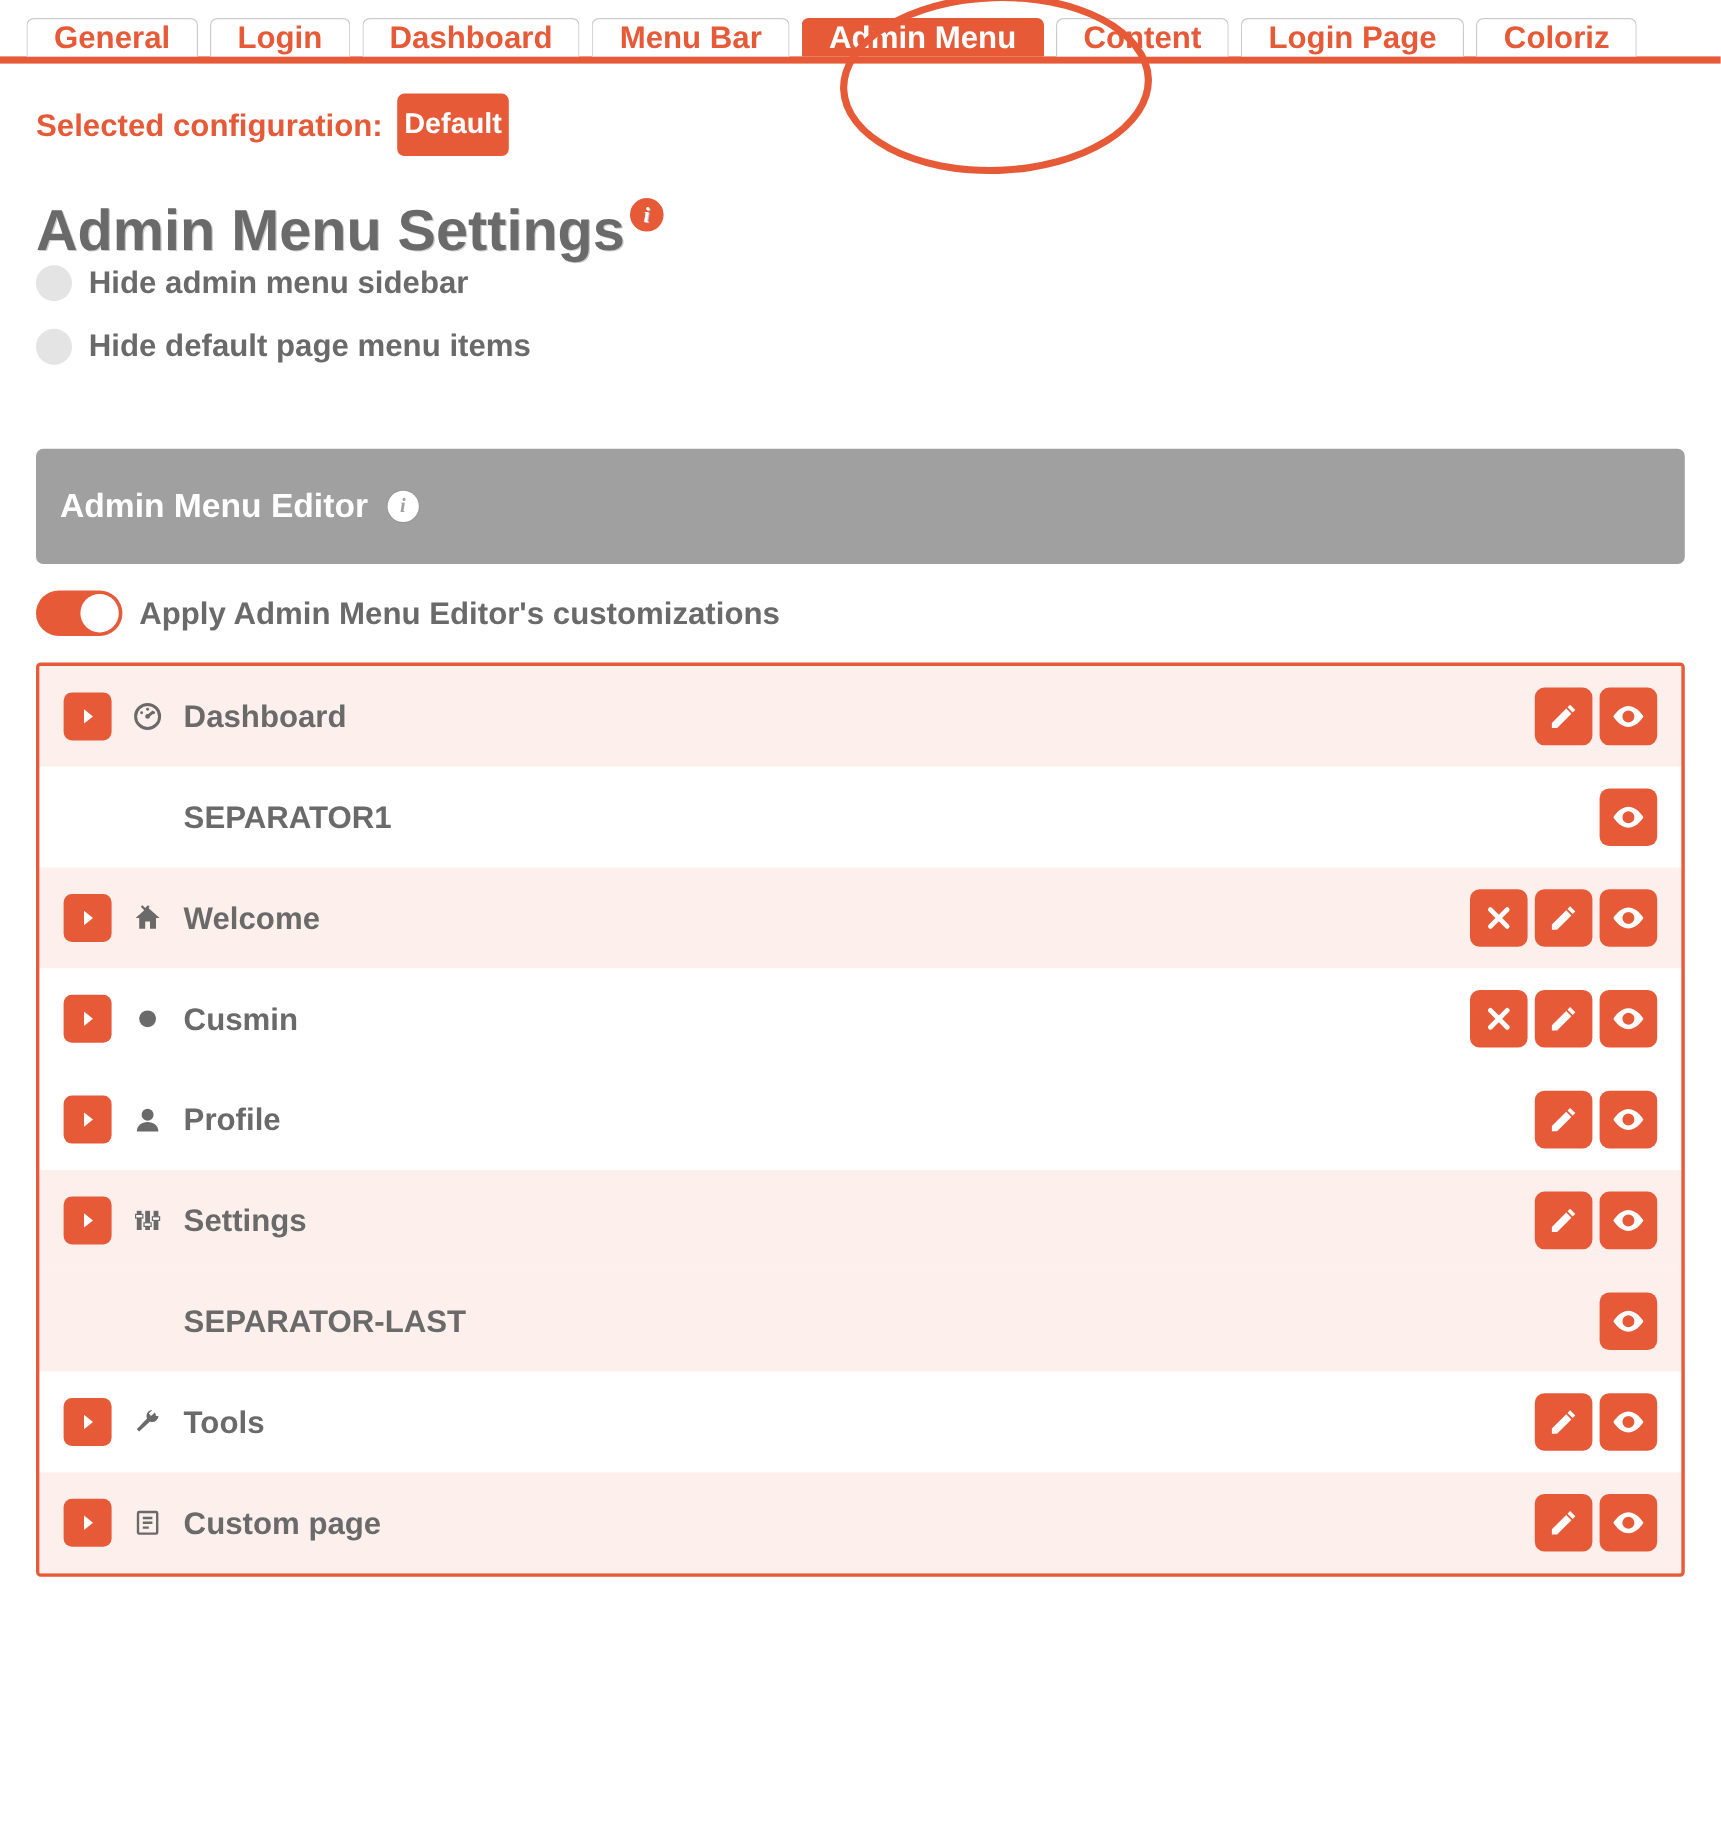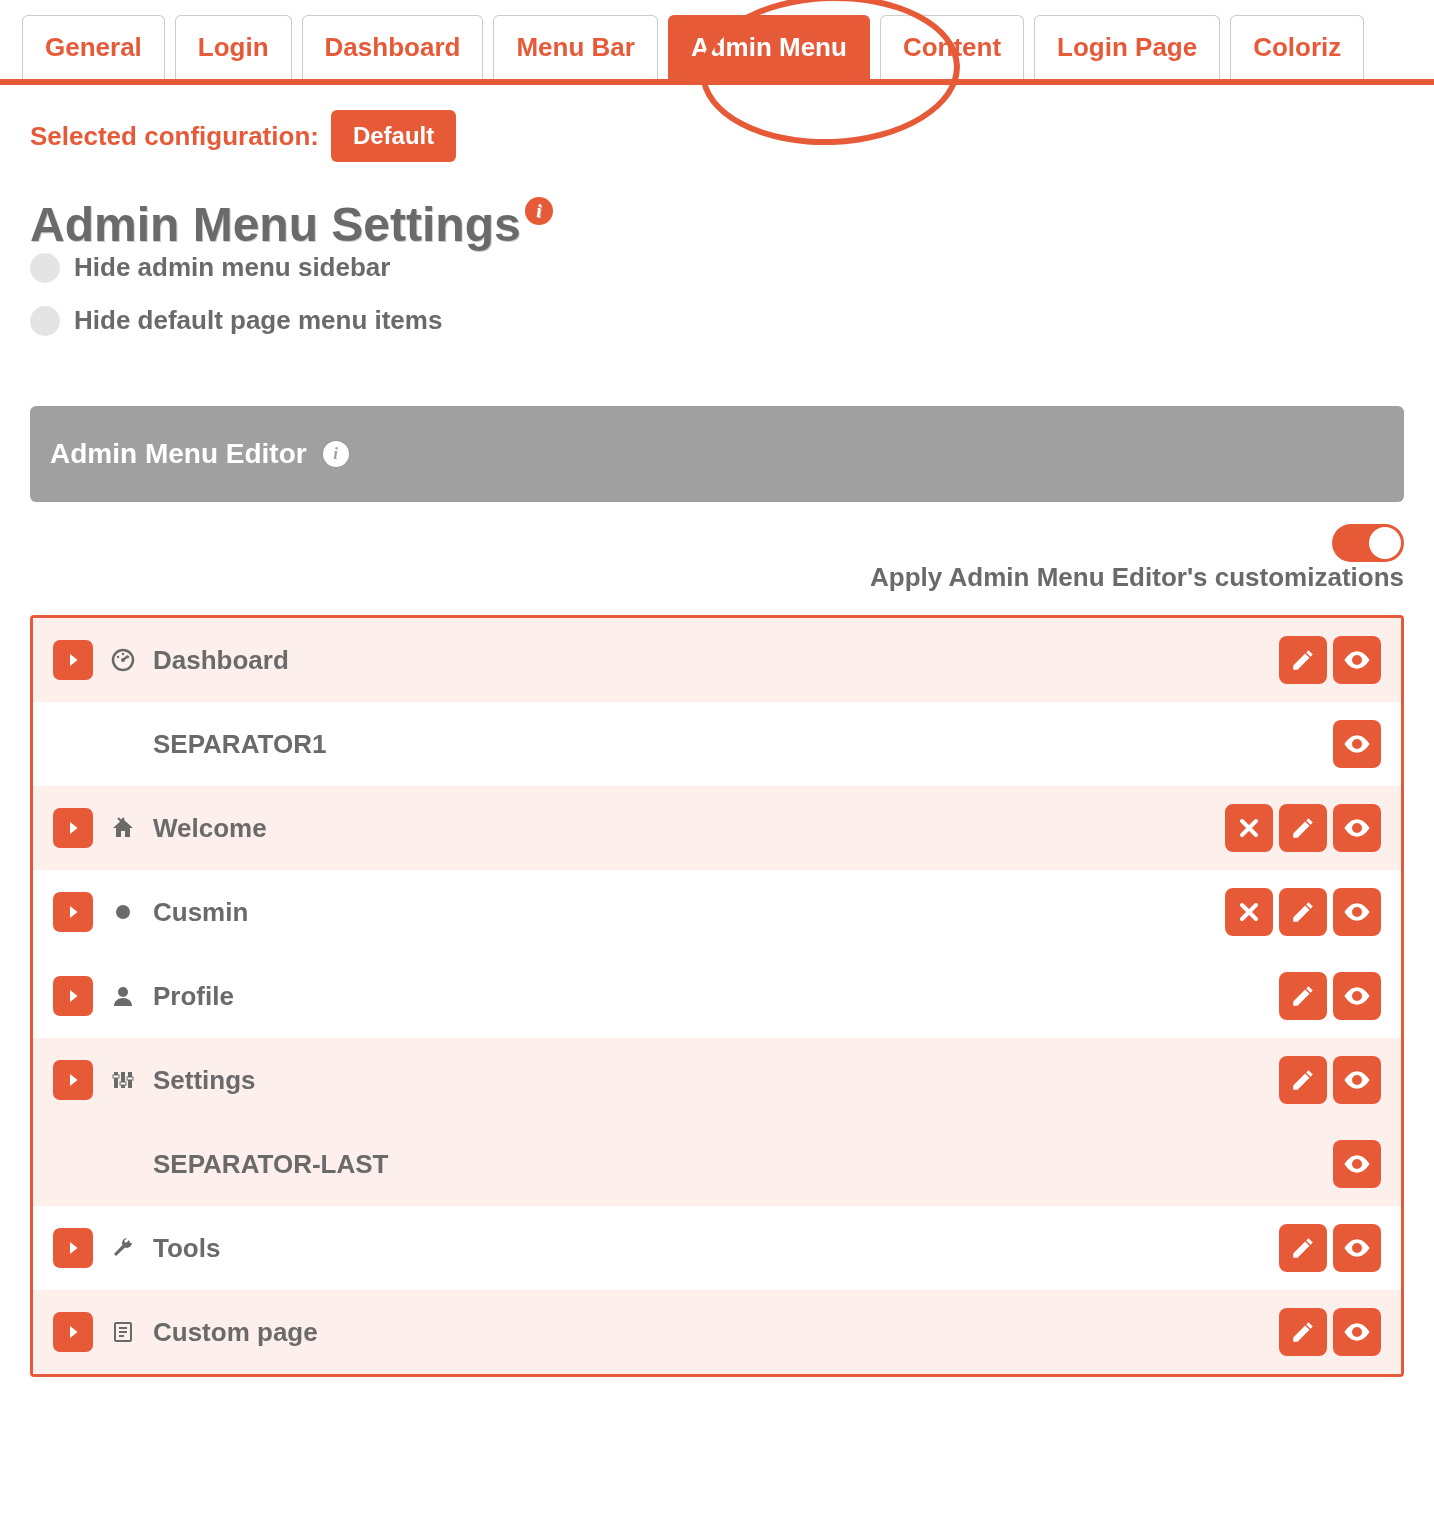--- a/index.html
+++ b/index.html
@@ -9,21 +9,21 @@
   width: 1434px;
   overflow-x: hidden;
 }
 .tabs {
   display: flex;
   gap: 10px;
   padding: 15px 22px 0 22px;
   border-bottom: 6px solid #e65a38;
 }
 .tab {
-  padding: 16px 22px;
+  padding: 0 22px;
   border: 1px solid #ccc;
   border-bottom: none;
   border-radius: 6px 6px 0 0;
   color: #e65a38;
   font-weight: 700;
   font-size: 26px;
   cursor: pointer;
   background: #fff;
   white-space: nowrap;
 }
@@ -48,21 +48,21 @@
   display: flex;
   align-items: center;
   gap: 12px;
   margin-bottom: 35px;
 }
 .config-label { color: #e65a38; font-weight: 700; font-size: 26px; }
 .config-btn {
   background: #e65a38;
   color: #fff;
   border: none;
-  padding: 12px 22px;
+  padding: 12px 6px;
   border-radius: 6px;
   font-weight: 700;
   font-size: 24px;
   cursor: pointer;
 }
 .page-title {
   font-size: 48px;
   font-weight: 800;
   color: #6a6a6a;
   text-shadow: 1px 1px 0 #ccc;
@@ -105,23 +105,23 @@
   border-radius: 6px;
   font-size: 28px;
   font-weight: 700;
   display: flex;
   align-items: center;
   gap: 16px;
   margin-top: 70px;
 }
 .toggle-row {
   display: flex;
-  align-items: flex-end;
+  align-items: center;
+  gap: 14px;
   margin: 22px 0;
-  flex-direction: column;
 }
 .toggle {
   width: 72px;
   height: 38px;
   background: #e65a38;
   border-radius: 20px;
   position: relative;
   cursor: pointer;
 }
 .toggle-knob {

